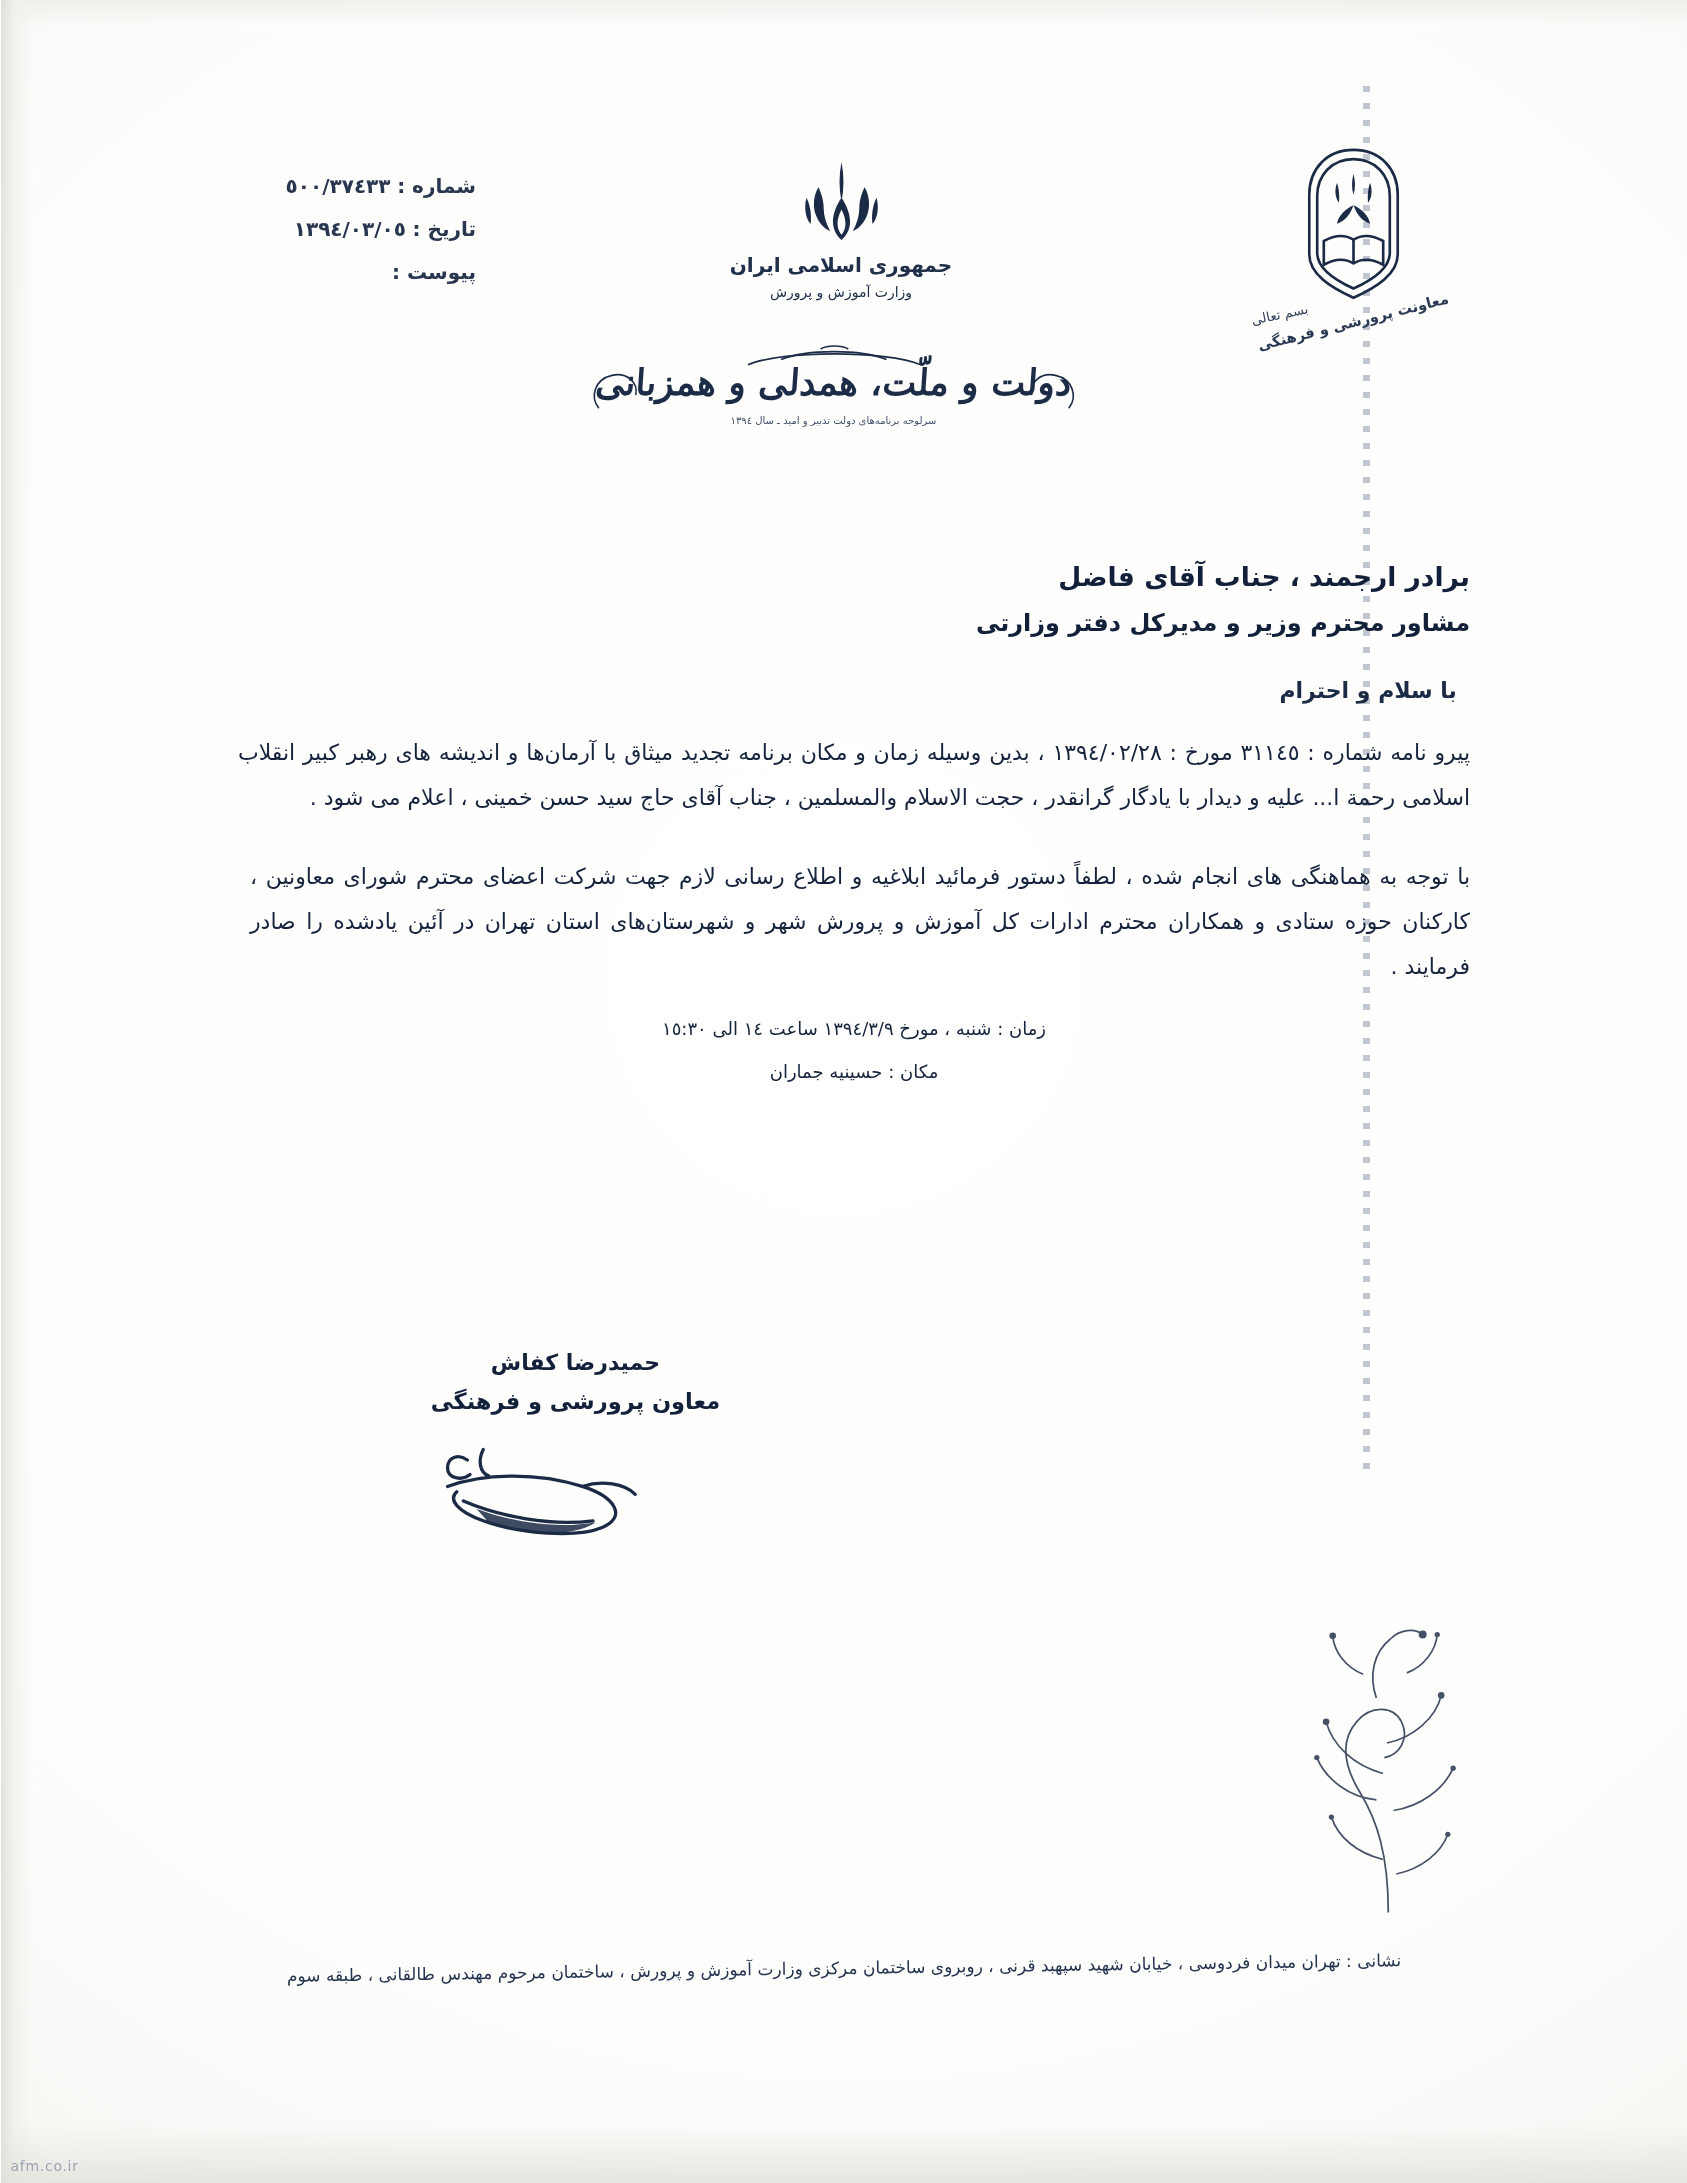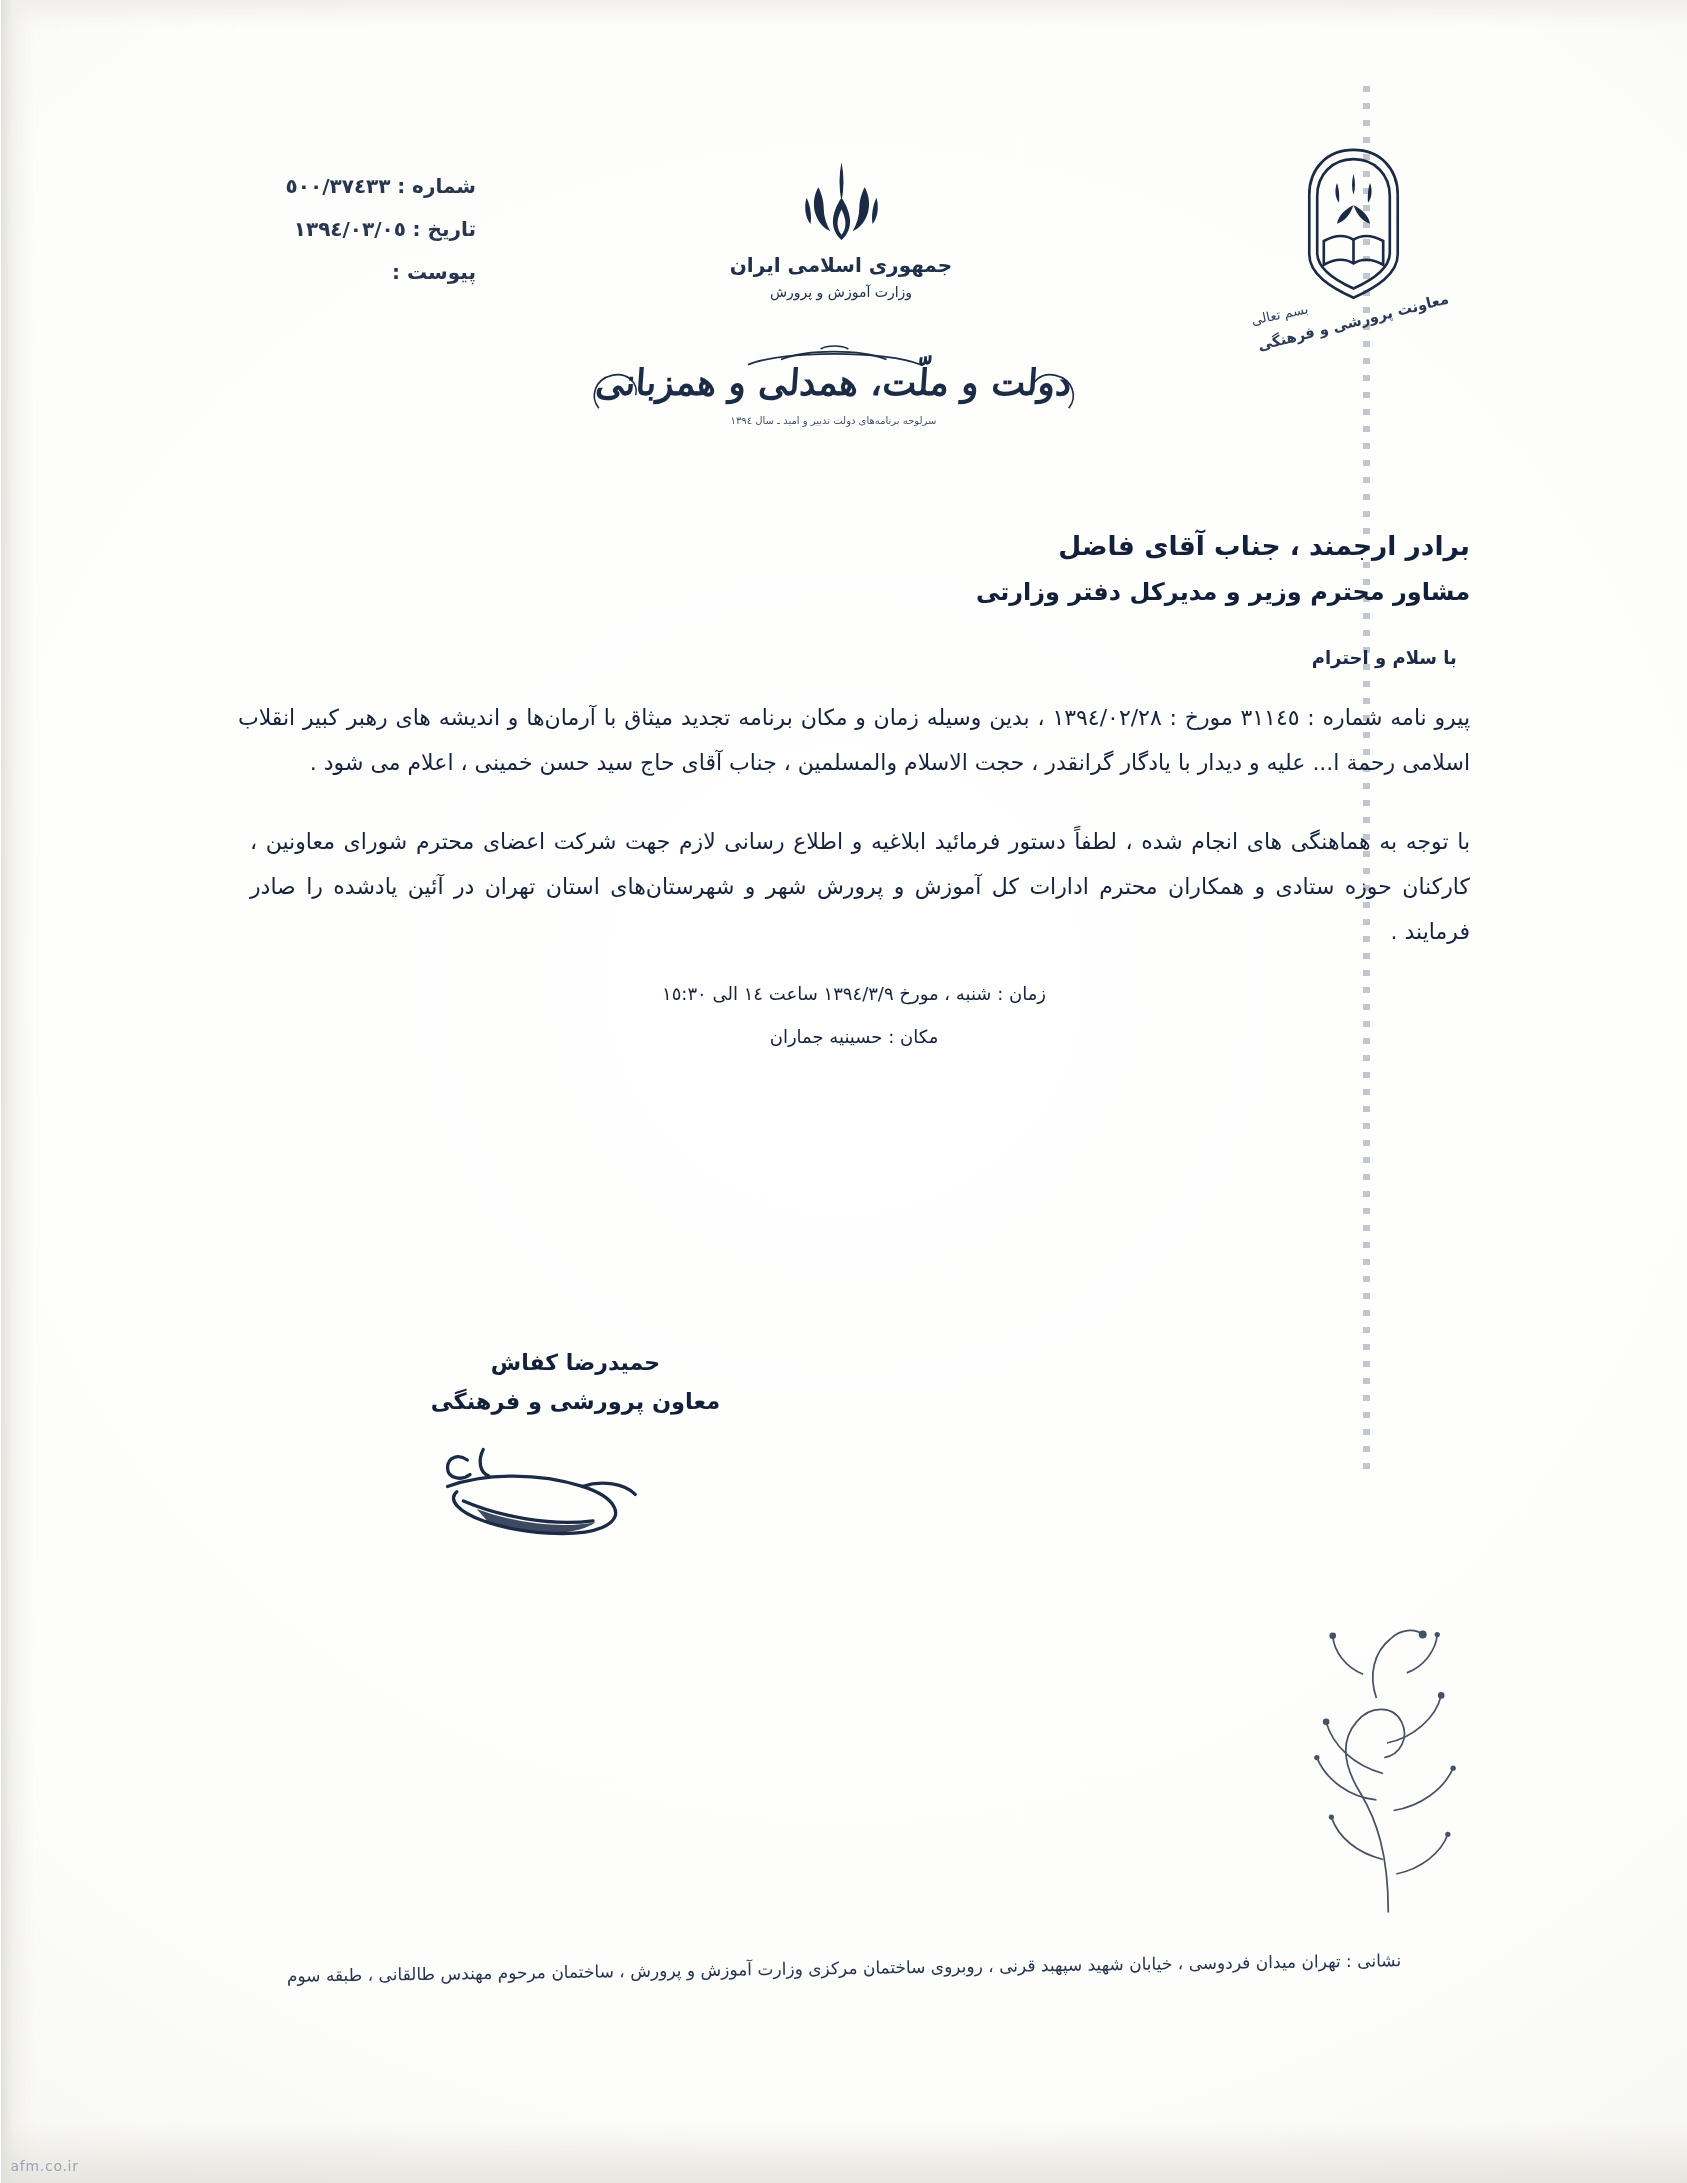--- a/index.html
+++ b/index.html
@@ -164,42 +164,42 @@
   .slogan-flourish {
     position: absolute;
     left: 0; right: 0; top: -16px;
     height: 99px;
     pointer-events: none;
   }
 
   
   .body-wrap {
     position: absolute;
-    top: 530px;
+    top: 561px;
     right: 218px;
     left: 238px;
     direction: rtl;
     text-align: right;
   }
   .addressee-1 {
     font-size: 26.5px;
     font-weight: 700;
     color: #13203a;
     letter-spacing: 0.3px;
   }
   .addressee-2 {
     margin-top: 17px;
     font-size: 24px;
     font-weight: 700;
     color: #13203a;
     letter-spacing: 0.3px;
   }
   .greeting {
     margin-top: 41px;
-    font-size: 18px;
+    font-size: 22px;
     font-weight: 600;
     color: #1b2a45;
     padding-right: 13.2px;
   }
   .para {
     margin-top: 26.5px;
     font-size: 22px;
     line-height: 2.05;
     color: #16233d;
     text-align: justify;

